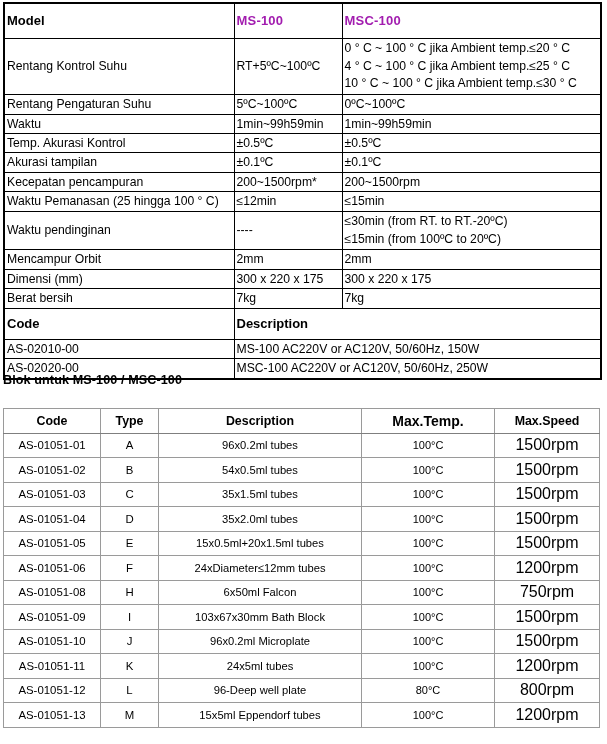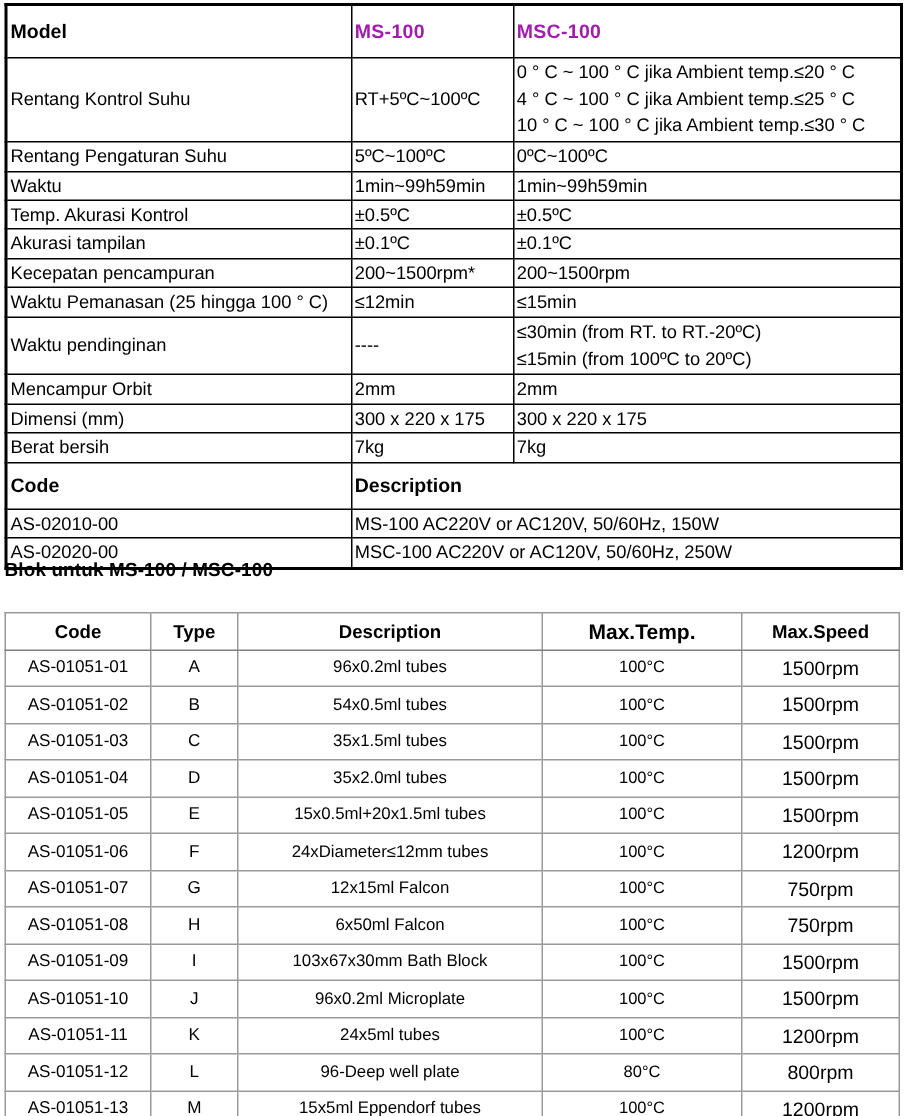--- a/index.html
+++ b/index.html
@@ -99,21 +99,21 @@
     font-size: 12.4px;
     border-bottom: 1px solid #7f7f7f;
   }
   .block-table thead th.big-head {
     font-size: 14px;
   }
   .block-table td.code-cell { font-size: 11.4px; margin-top: 10px; }
   .block-table td.type-cell { font-size: 11.4px; }
   .block-table td.desc-cell { font-size: 11.2px; }
   .block-table td.temp-cell { font-size: 11px; }
-  .block-table td.speed-cell { font-size: 13px; }
+  .block-table td.speed-cell { font-size: 16px; }
 
   .bc-code  { width: 97px; }
   .bc-type  { width: 58px; }
   .bc-desc  { width: auto; }
   .bc-temp  { width: 133px; }
   .bc-speed { width: 105px; }
 </style>
 </head>
 <body>
 
@@ -259,27 +259,20 @@
           <td class="speed-cell">1500rpm</td>
         </tr>
         <tr>
           <td class="code-cell">AS-01051-06</td>
           <td class="type-cell">F</td>
           <td class="desc-cell">24xDiameter≤12mm tubes</td>
           <td class="temp-cell">100°C</td>
           <td class="speed-cell">1200rpm</td>
         </tr>
         <tr>
-          <td class="code-cell">AS-01051-07</td>
-          <td class="type-cell">G</td>
-          <td class="desc-cell">12x15ml Falcon</td>
-          <td class="temp-cell">100°C</td>
-          <td class="speed-cell">750rpm</td>
-        </tr>
-        <tr>
           <td class="code-cell">AS-01051-08</td>
           <td class="type-cell">H</td>
           <td class="desc-cell">6x50ml Falcon</td>
           <td class="temp-cell">100°C</td>
           <td class="speed-cell">750rpm</td>
         </tr>
         <tr>
           <td class="code-cell">AS-01051-09</td>
           <td class="type-cell">I</td>
           <td class="desc-cell">103x67x30mm Bath Block</td>

